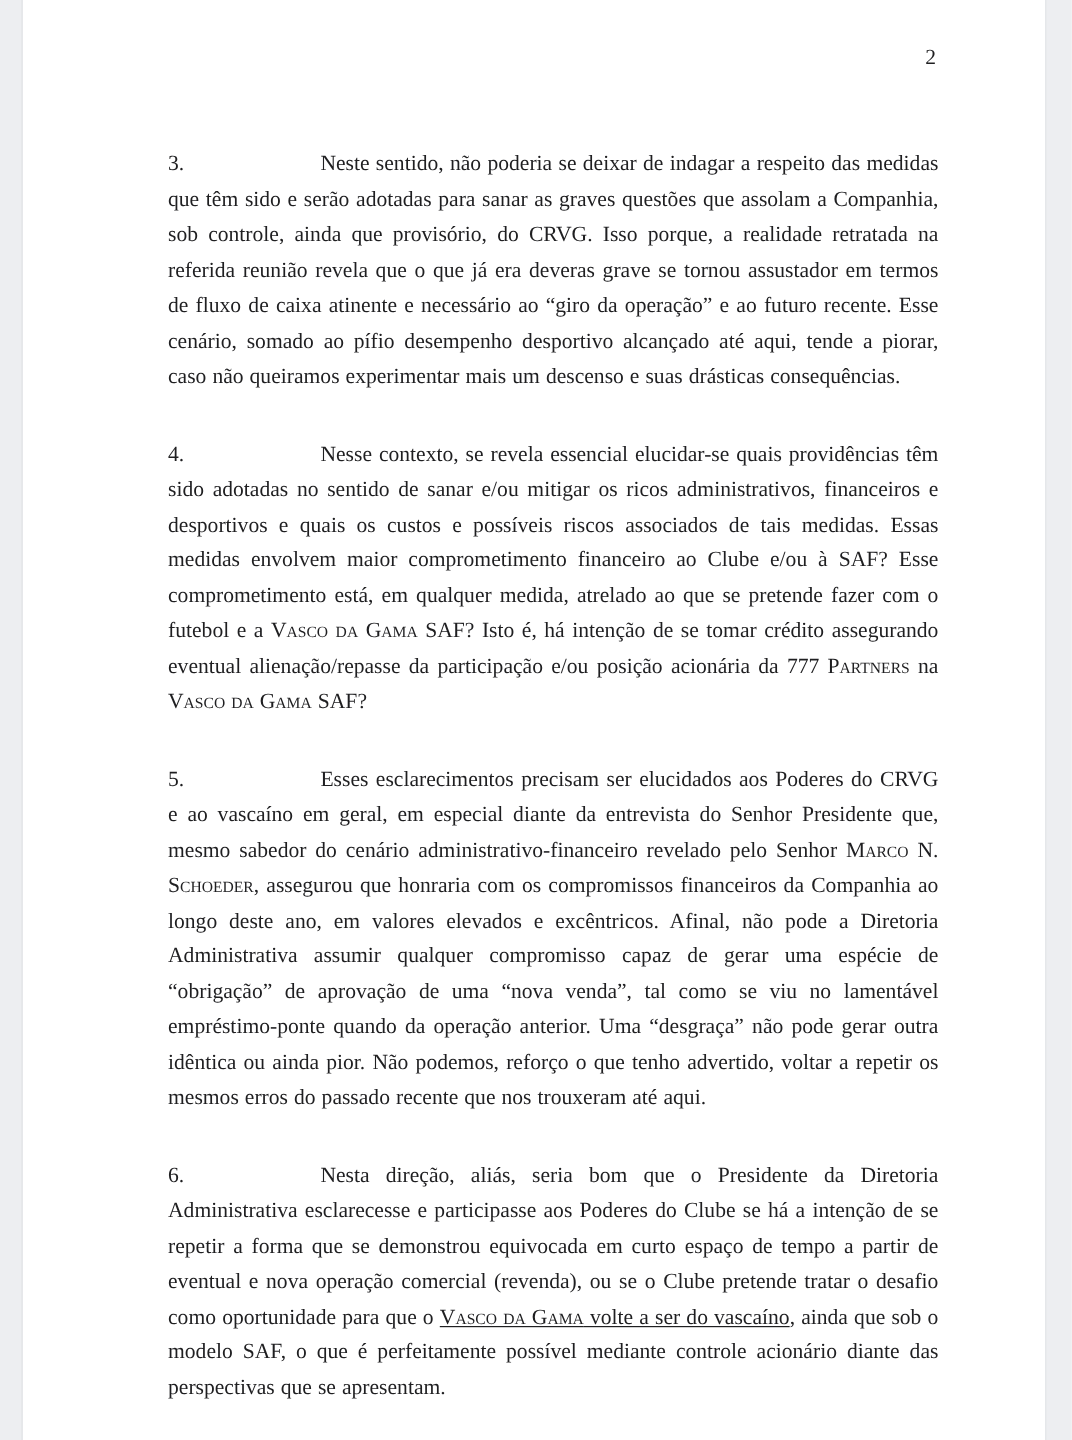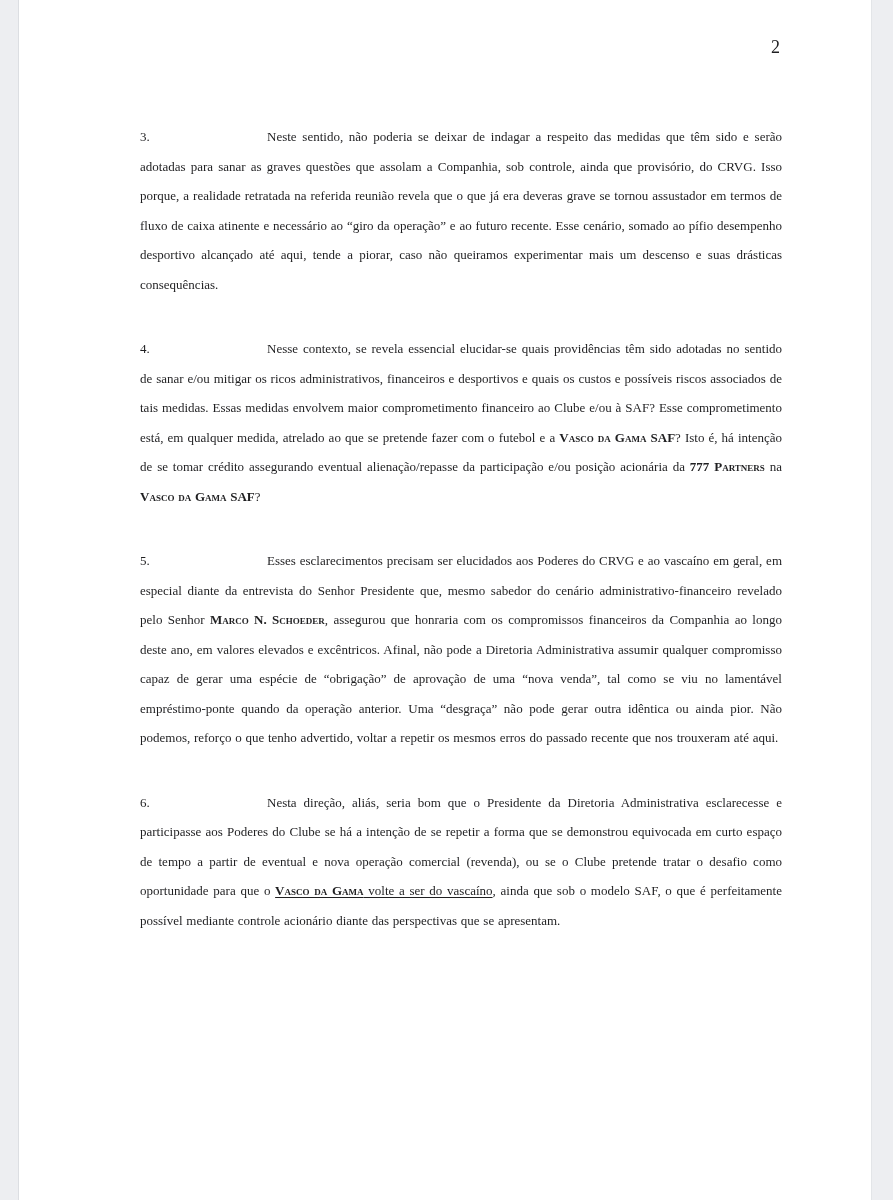--- a/index.html
+++ b/index.html
@@ -32,30 +32,30 @@
   }
   .page-number {
     text-align: right;
     font-size: 18px;
     line-height: 22px;
     margin-bottom: 64px;
     padding-right: 2px;
   }
   .doc-body .para {
     text-align: justify;
-    font-size: 13px;
+    font-size: 18px;
     line-height: 29.5px;
     margin: 0 0 35px 0;
     word-spacing: 0.5px;
   }
   .para-num {
     display: inline-block;
     width: 127px;
   }
-  .sc { font-variant: small-caps; font-weight: bold; }
+  .sc { font-variant: small-caps; }
   .ul { text-decoration: underline; text-underline-offset: 2px; }
 </style>
 </head>
 <body>
 
 <div class="viewer">
   <div class="gutter gutter-left"></div>
   <div class="paper">
     <div class="page-number">2</div>
     <div class="doc-body">

